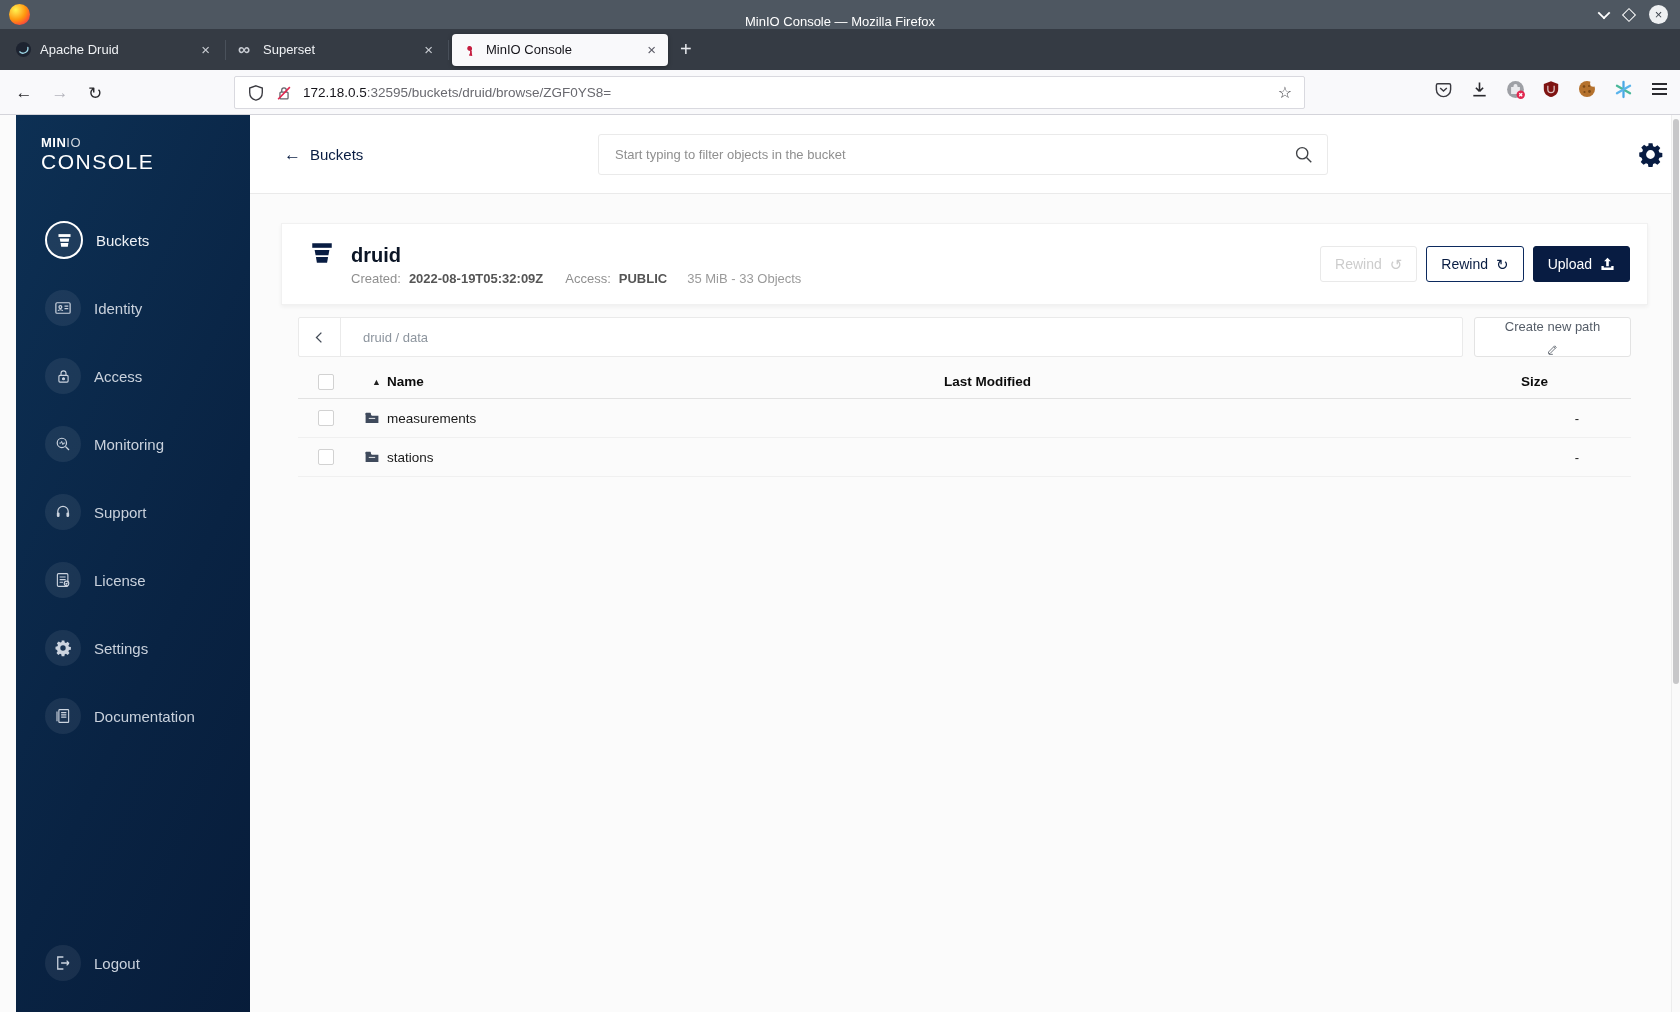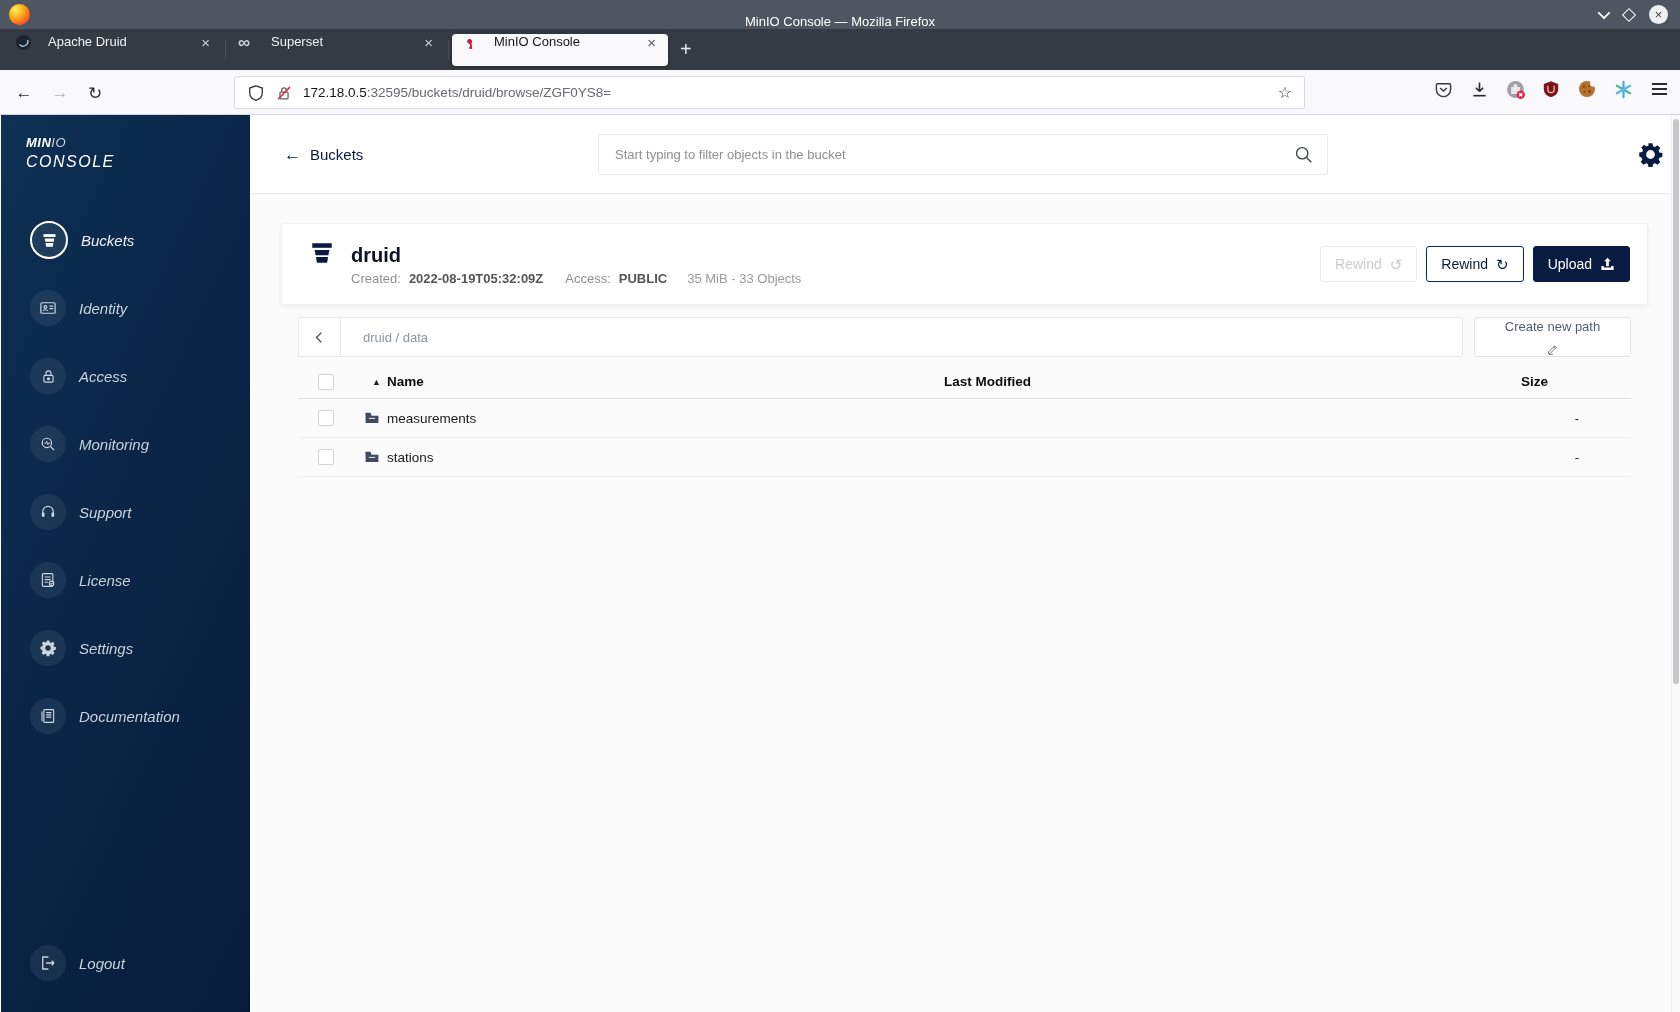--- a/index.html
+++ b/index.html
@@ -16,21 +16,21 @@
   .win-controls { position:absolute; right:12px; top:0; height:29px; display:flex; align-items:center; gap:15px; }
   .wc-min { width:10px; height:10px; border-left:2px solid #fff; border-bottom:2px solid #fff;
     transform:rotate(-45deg) scale(.9); margin-top:-4px; }
   .wc-max { width:10px; height:10px; border:1.7px solid #fff; transform:rotate(45deg); }
   .wc-close { width:19px; height:19px; border-radius:50%; background:#eef0f2; color:#3c434c;
     display:flex; align-items:center; justify-content:center; font-size:13px; line-height:1; }
 
   
   .tabbar { position:absolute; top:29px; left:0; right:0; height:41px; background:#353b44;
     display:flex; align-items:center; padding:0 6px; }
-  .tab { height:32px; width:216px; display:flex; align-items:flex-start; gap:16px; padding:0 9px;
+  .tab { height:32px; width:216px; display:flex; align-items:center; gap:8px; padding:0 9px;
     border-radius:4px; color:#eff1f4; font-size:13px; position:relative; }
   .tab.active { background:#f9f9fb; color:#15141a; box-shadow:0 1px 4px rgba(0,0,0,.35); }
   .tab .tab-label { flex:1; white-space:nowrap; overflow:hidden; }
   .tab .tab-close { font-size:15px; color:#c9cdd3; padding:0 3px; }
   .tab.active .tab-close { color:#5b5b66; }
   .tab-sep { width:1px; height:20px; background:#4a515b; margin:0 3px; }
   .newtab { color:#e8eaee; font-size:20px; padding:0 12px; font-weight:300; }
   .tab-icon { width:17px; height:17px; flex:0 0 auto; }
   .superset-glyph { font-size:17px; font-weight:bold; color:#c8ccd3; line-height:17px; }
 
@@ -45,27 +45,27 @@
   .url-text { font-size:13.5px; margin-left:10px; flex:1; white-space:nowrap; overflow:hidden; }
   .url-host { color:#15141a; }
   .url-path { color:#69696f; }
   .url-star { color:#3a3a40; font-size:16px; }
   .nav-right { position:absolute; right:10px; top:8px; display:flex; align-items:center; gap:14px; }
   .nr-icon { width:22px; height:22px; display:flex; align-items:center; justify-content:center; }
   .hamburger { display:flex; flex-direction:column; gap:3.5px; }
   .hamburger span { display:block; width:15px; height:1.8px; background:#2a2a2e; }
 
   
-  .sidebar { position:absolute; top:115px; left:1px; bottom:0; width:292px;
-    background:linear-gradient(115deg,#0d3054 0%,#092343 55%,#071b38 100%);font-style:italic; }
+  .sidebar { position:absolute; top:115px; left:16px; bottom:0; width:292px;
+    background:linear-gradient(115deg,#0d3054 0%,#092343 55%,#071b38 100%); }
   .logo { position:absolute; left:25px; top:21px; color:#fff; }
   .logo-top { font-size:13px; letter-spacing:.5px; line-height:13px; }
   .logo-top .lg1 { font-weight:800; }
   .logo-top .lg2 { font-weight:400; color:#cfd6de; }
-  .logo-bottom { font-size:16px; font-weight:300; letter-spacing:1.5px; line-height:26px; color:#fff; }
+  .logo-bottom { font-size:21px; font-weight:300; letter-spacing:1.5px; line-height:26px; color:#fff; }
   .collapse { position:absolute; right:20px; top:40px; }
   .nav-items { position:absolute; top:91px; left:0; right:0; }
   .side-item { height:68px; display:flex; align-items:center; padding:0 14px 0 29px; gap:13px; color:#c9d1dc; }
   .side-ico { width:36px; height:36px; border-radius:50%; background:rgba(255,255,255,.07);
     display:flex; align-items:center; justify-content:center; color:#ccd4df; flex:0 0 auto; }
   .side-item.active .side-ico { width:38px; height:38px; border:2px solid #fff; background:rgba(255,255,255,.08); color:#fff; }
   .side-label { font-size:15px; flex:1; }
   .side-item.active .side-label { color:#eef1f5; }
   .chev-box { width:20px; height:20px; border-radius:2px; background:rgba(4,16,36,.5);
     display:flex; align-items:center; justify-content:center; }

